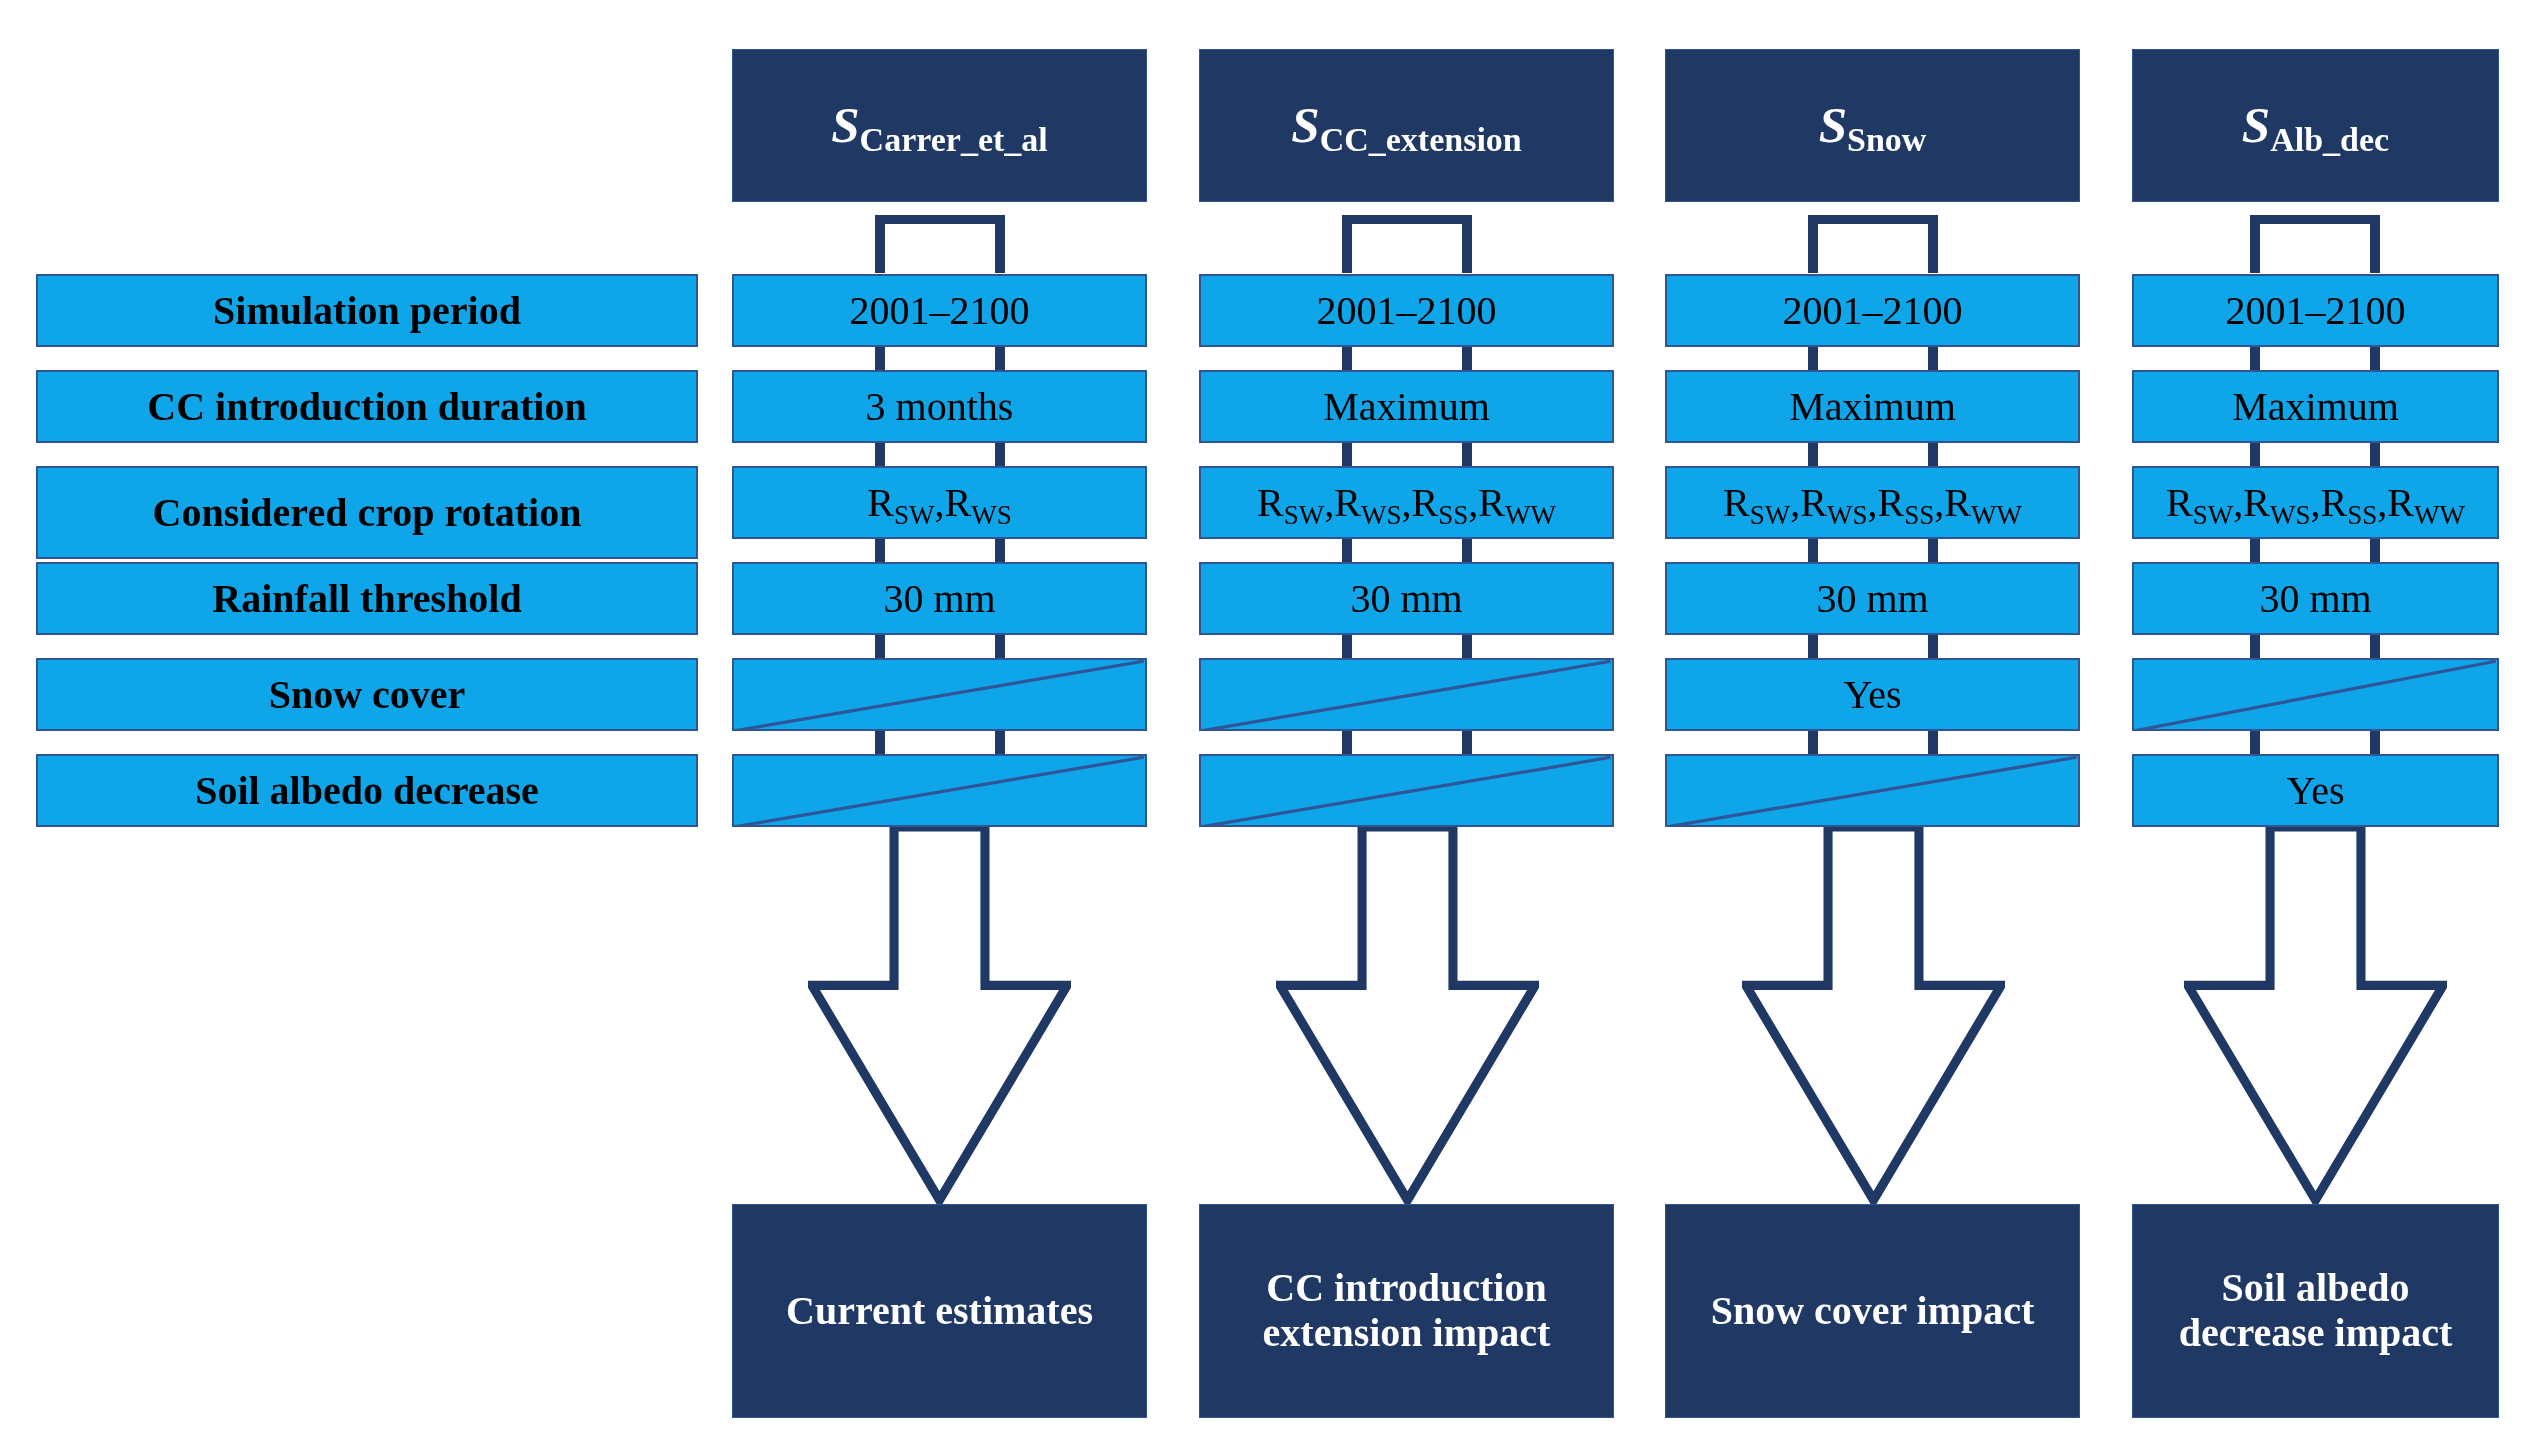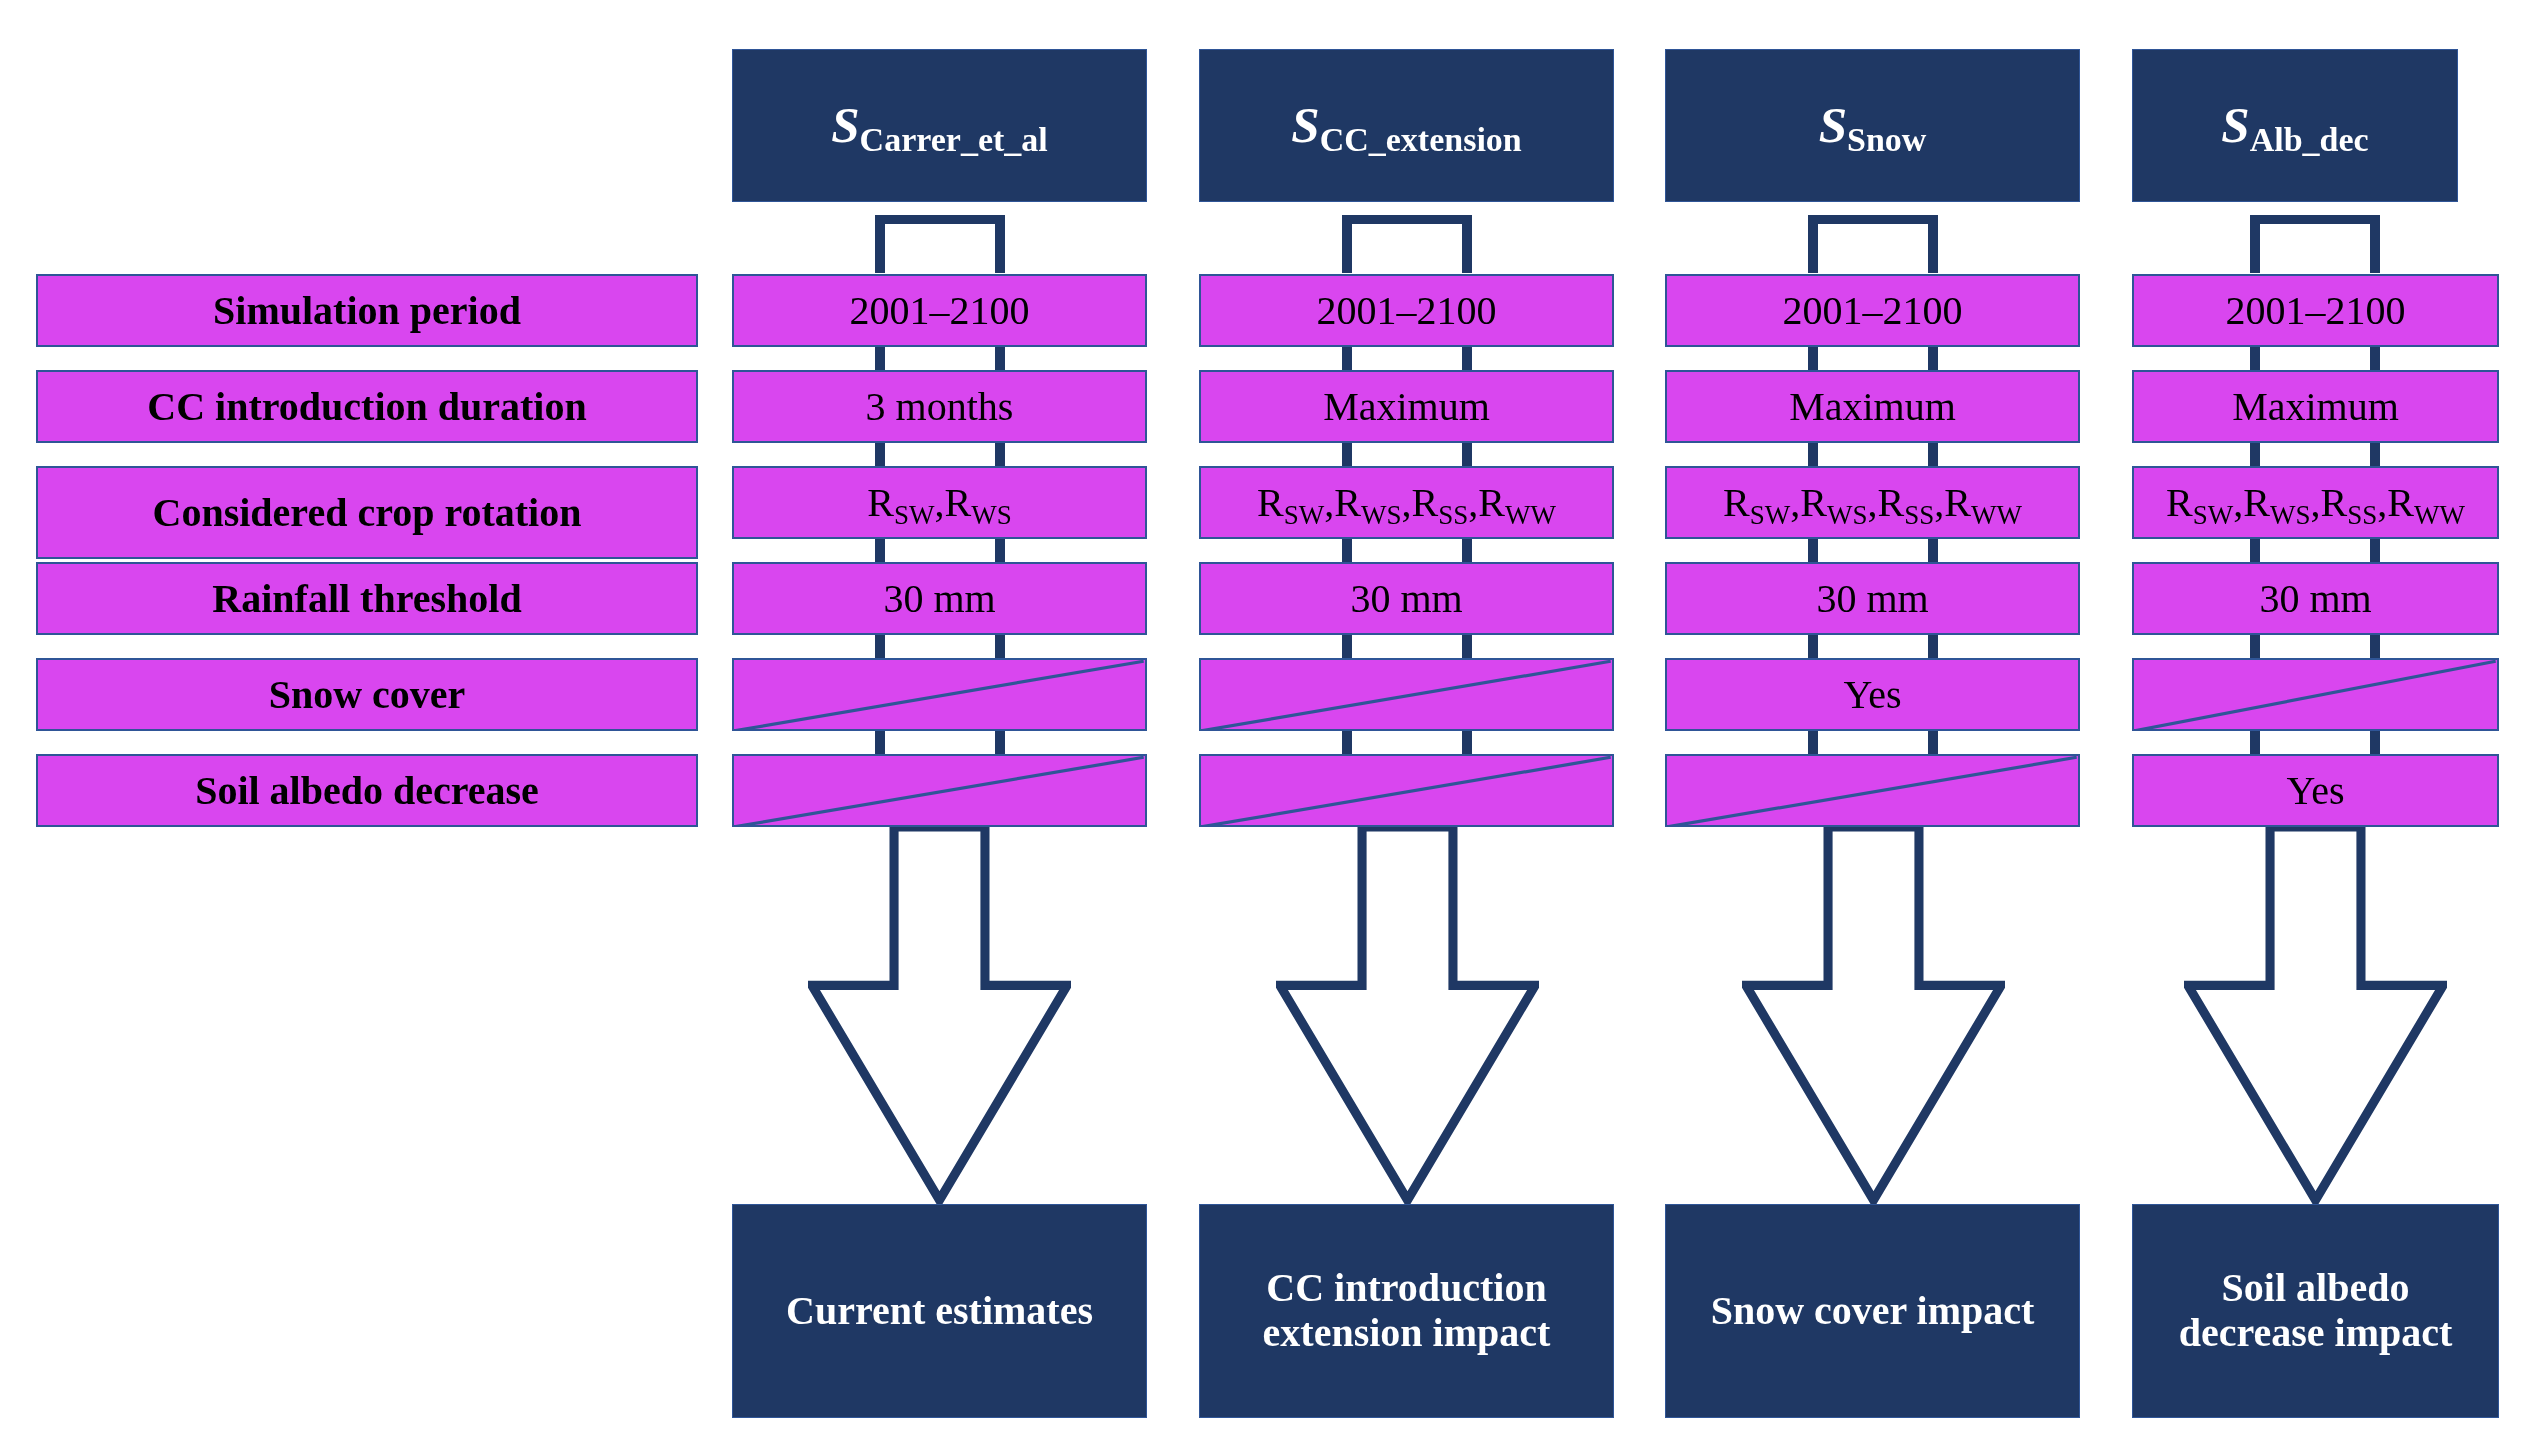--- a/index.html
+++ b/index.html
@@ -23,21 +23,21 @@
     box-sizing:border-box;
     line-height:1.12;
   }
   .navybox.header{font-size:51px;}
   .navybox.header .sub{font-size:34px;vertical-align:baseline;position:relative;top:9px;letter-spacing:0px;}
   .navybox.result{font-size:40px;padding:0 11.7px;}
 
   
   .obox{
     position:absolute;
-    background:#d946ef;
+    background:#0ea5e9;
     border:2.6px solid #2f5597;
     box-sizing:border-box;
     display:flex;align-items:center;justify-content:center;
     text-align:center;
     color:#000000;
     overflow:hidden;
   }
   .obox.label{font-weight:700;font-size:40px;}
   .obox.value{font-weight:400;font-size:40px;}
   .obox.value .sub{font-size:27px;position:relative;top:8.4px;}
@@ -237,21 +237,21 @@
       <svg class="slash" viewBox="0 0 640 112" preserveAspectRatio="none">
         <line x1="2" y1="110" x2="638" y2="2" stroke="#2f5597" stroke-width="5"></line>
       </svg>
     </div>
     <div class="bigarrow" style="left: 1742px; top: 827px; width: 263px; height: 377px;"><svg viewBox="0 0 405 581" width="263" height="377" preserveAspectRatio="none">
         <polygon points="132.5,0 272.5,0 272.5,244.01999999999998 399,244.01999999999998 202.5,575 6,244.01999999999998 132.5,244.01999999999998" fill="#ffffff" stroke="#1f3864" stroke-width="14" stroke-linejoin="miter"></polygon>
       </svg></div>
     <div class="navybox result" style="left: 1665px; top: 1204px; width: 415px; height: 214px;">
       <span>Snow cover impact</span>
     </div>
-    <div class="navybox header" style="left: 2132px; top: 49px; width: 326px; height: 153px; text-align: center;">
+    <div class="navybox header" style="left: 2132px; top: 49px; width: 367px; height: 153px; text-align: center;">
       <span><span style="font-style: italic;">S</span><span class="sub">Alb_dec</span></span>
     </div>
     <div class="staple" style="left: 2250px; top: 215px; width: 130px; height: 58px;">
       <div class="bar" style="left: 0px; top: 0px; width: 130px; height: 9px;"></div>
       <div class="bar" style="left: 0px; top: 0px; width: 9.7px; height: 58px;"></div>
       <div class="bar" style="right: 0px; top: 0px; width: 9.7px; height: 58px;"></div>
     </div>
     <div class="obox value" style="left: 2132px; top: 274px; width: 367px; height: 73px;">
       <span>2001–2100</span>
     </div>

